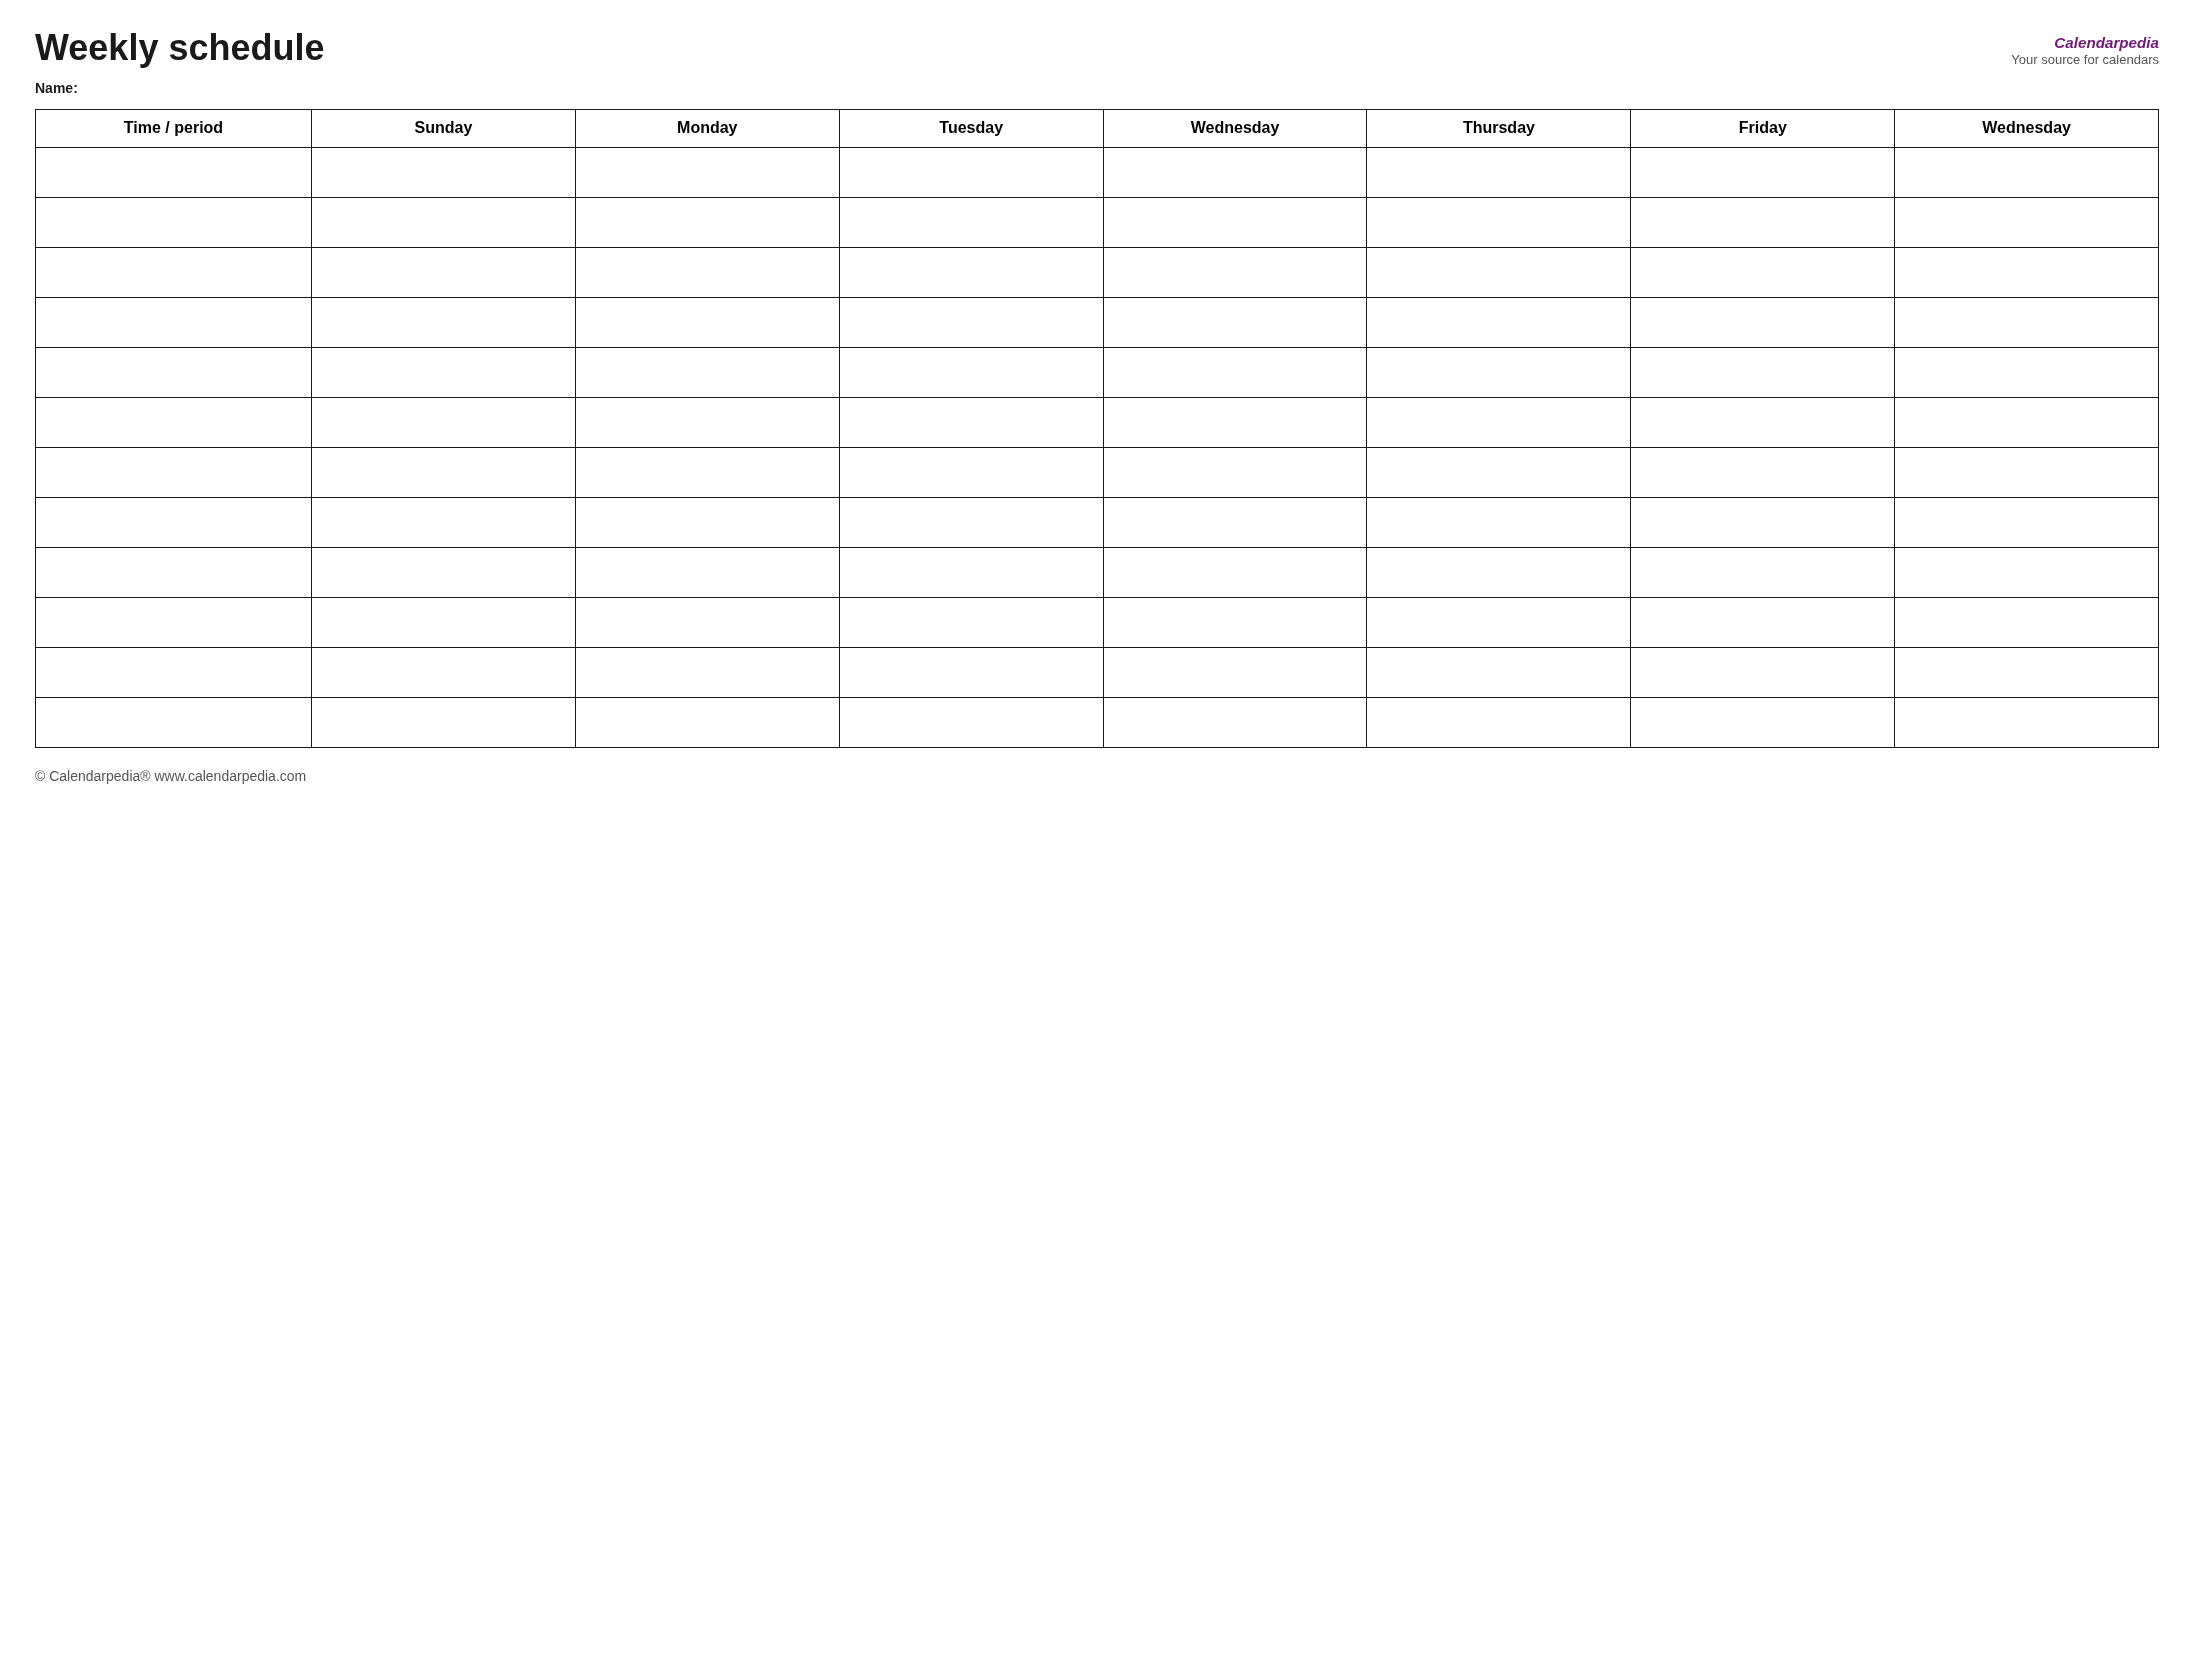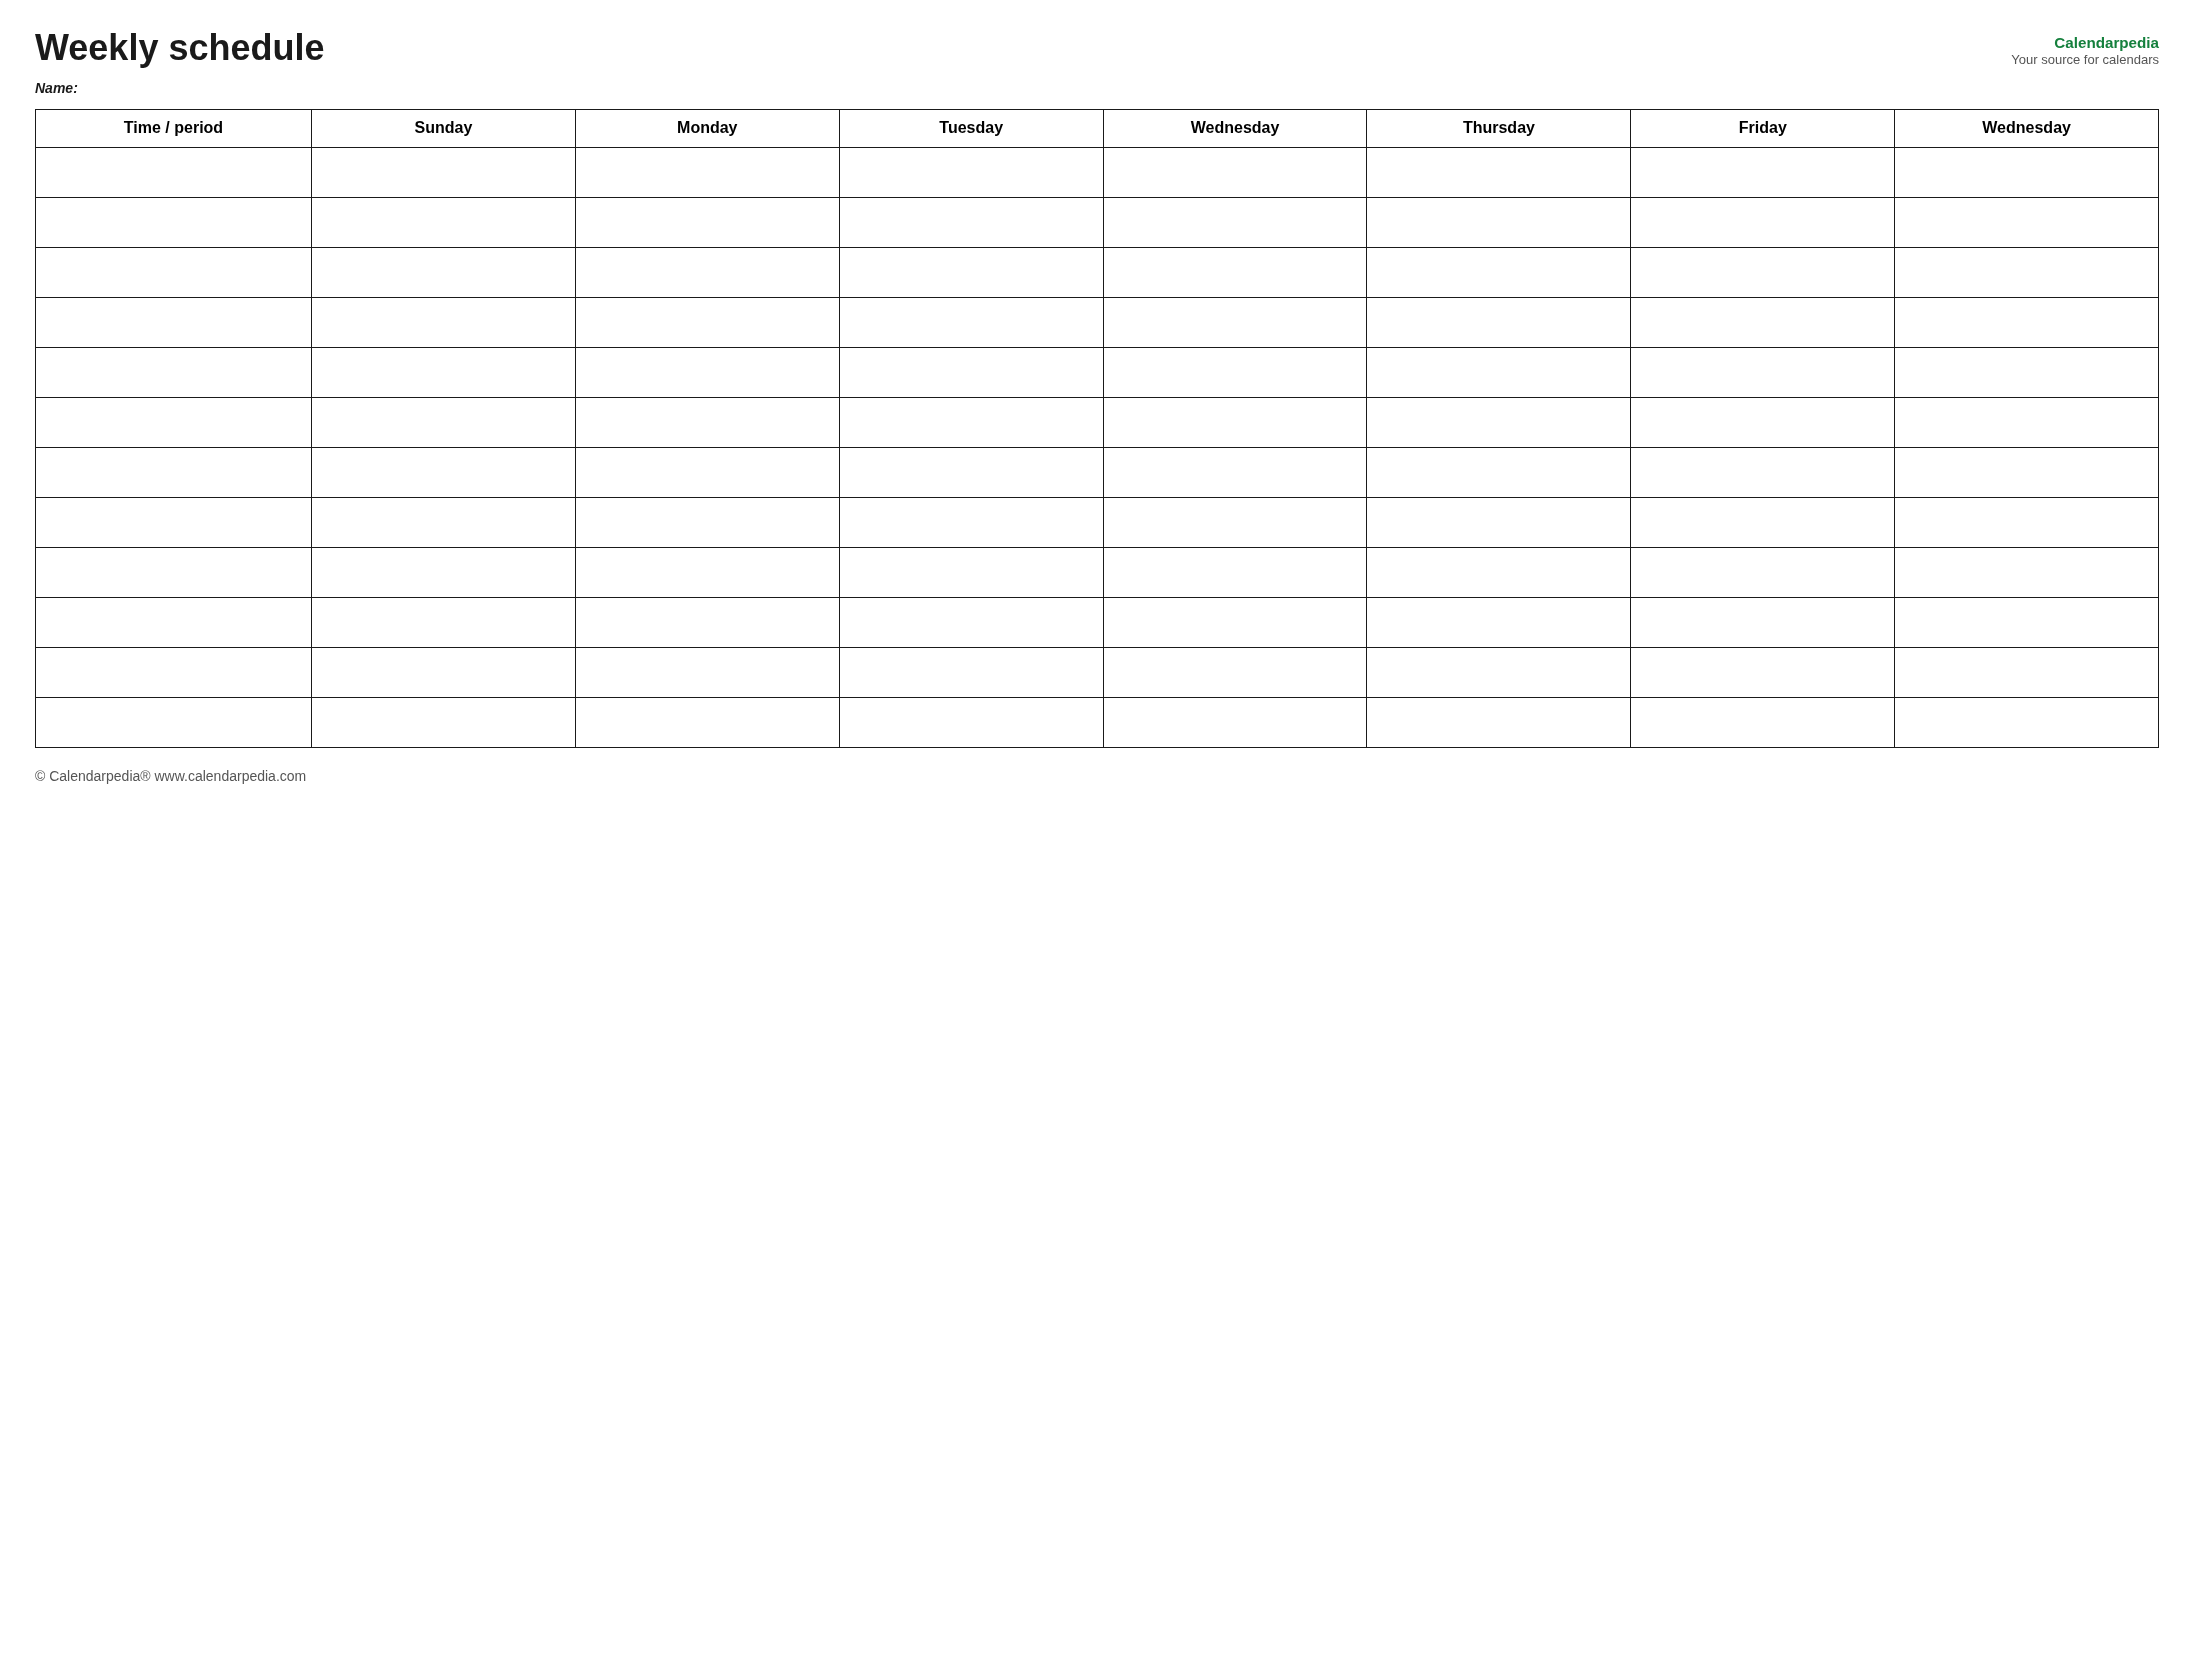--- a/index.html
+++ b/index.html
@@ -33,32 +33,32 @@
       text-align: right;
       line-height: 1.2;
     }
 
     .brand-name {
       font-size: 15.2px;
       color: #1a1a1a;
     }
 
     .brand-name span {
-      color: #15803d;
+      color: #701a75;
+      font-style: italic;
       font-weight: bold;
     }
 
     .brand-tagline {
       font-size: 13px;
       color: #555555;
     }
 
     .name-row {
       margin-bottom: 12.5px;
-      font-style: italic;
     }
 
     .name-label {
       font-size: 14px;
       font-weight: bold;
       color: #1a1a1a;
     }
 
     .schedule-table {
       width: 100%;

